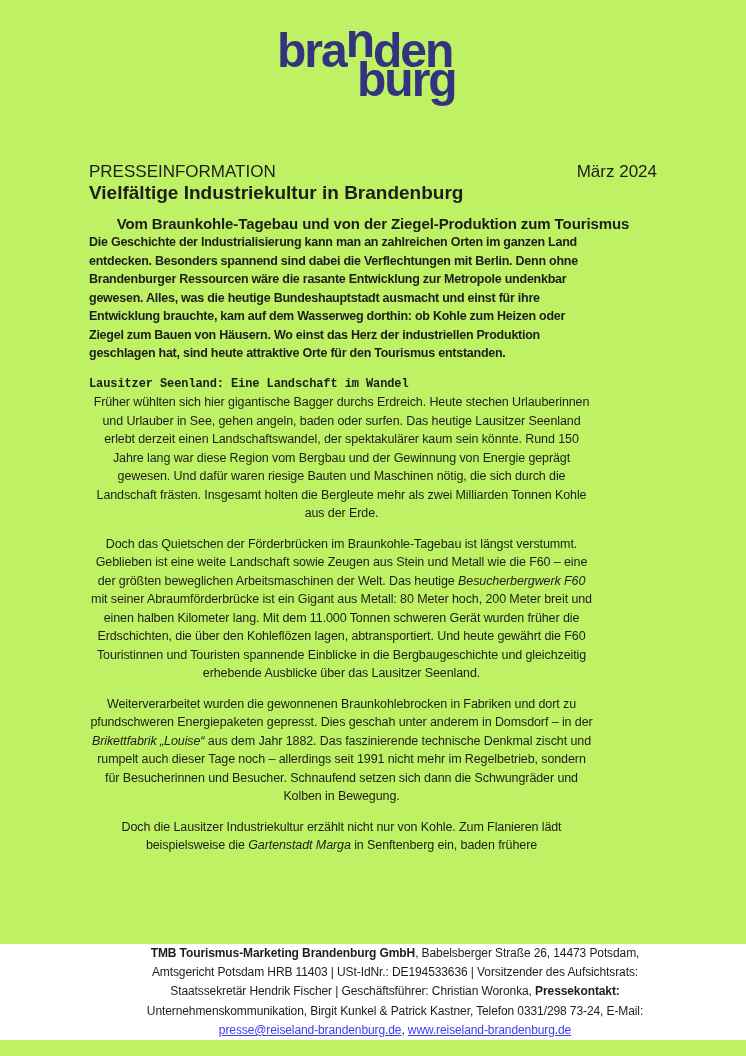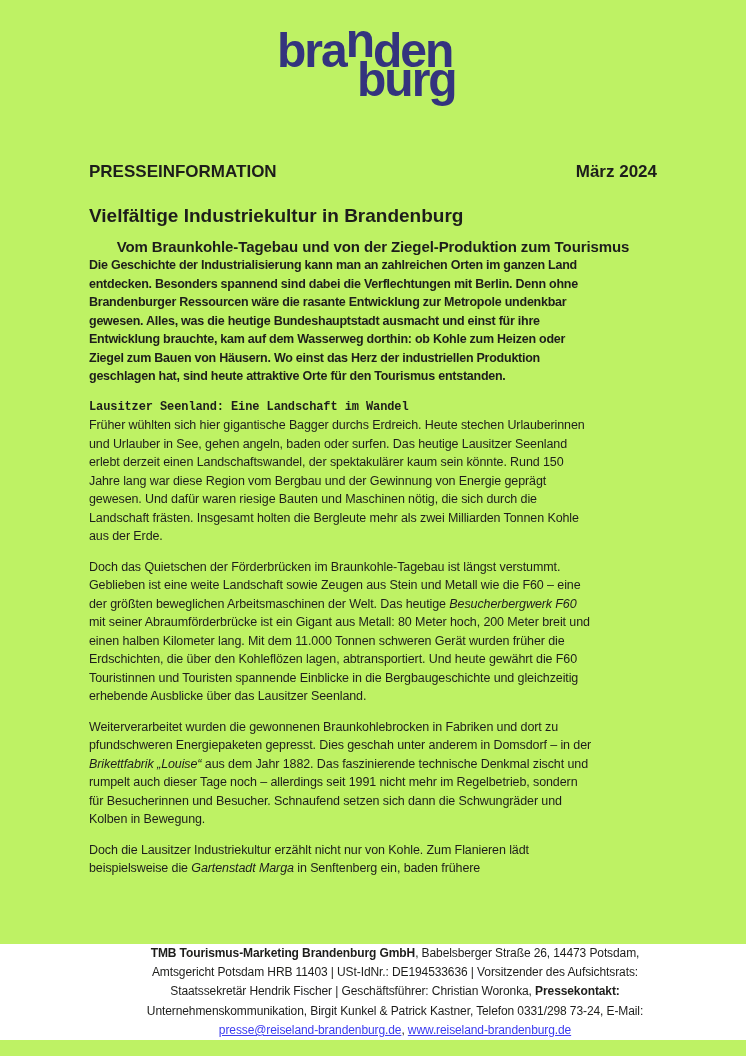--- a/index.html
+++ b/index.html
@@ -30,27 +30,26 @@
   }
   .logo-line1 { position:absolute; top:0; left:0; }
   .logo-raised { position:relative; top:-10px; }
   .logo-line2 { position:absolute; top:29px; left:80px; }
   
   .kicker-row {
     margin-top:53px;
     display:flex;
     justify-content:space-between;
     align-items:baseline;
-    font-weight:bold;
+    font-weight:normal;
     font-size:17px;
     line-height:1.2;
   }
   
   .headline {
-    margin-top:23px;
     font-size:19px;
     font-weight:bold;
     line-height:1.2;
     white-space:nowrap;
   }
   .subheadline {
     margin-top:10px;
     font-size:15px;
     font-weight:bold;
     line-height:1.2;
@@ -68,21 +67,21 @@
   .lead {
     font-weight:bold;
     letter-spacing:-0.25px;
   }
   .section-heading {
     margin-top:12px;
     font-size:12px;
     font-weight:bold;
     font-family:Liberation Mono, monospace;
   }
-  .article p.para { margin-top:12px; }
+  .article p.para { margin-top:12px;text-align:center; }
   .article p.para.first { margin-top:0; }
   .it { font-style:italic; }
   .bd { font-weight:bold; }
   
   .imprint {
     position:absolute;
     left:0; right:0; bottom:16px;
     background:#ffffff;
     text-align:center;
     font-size:12px;

